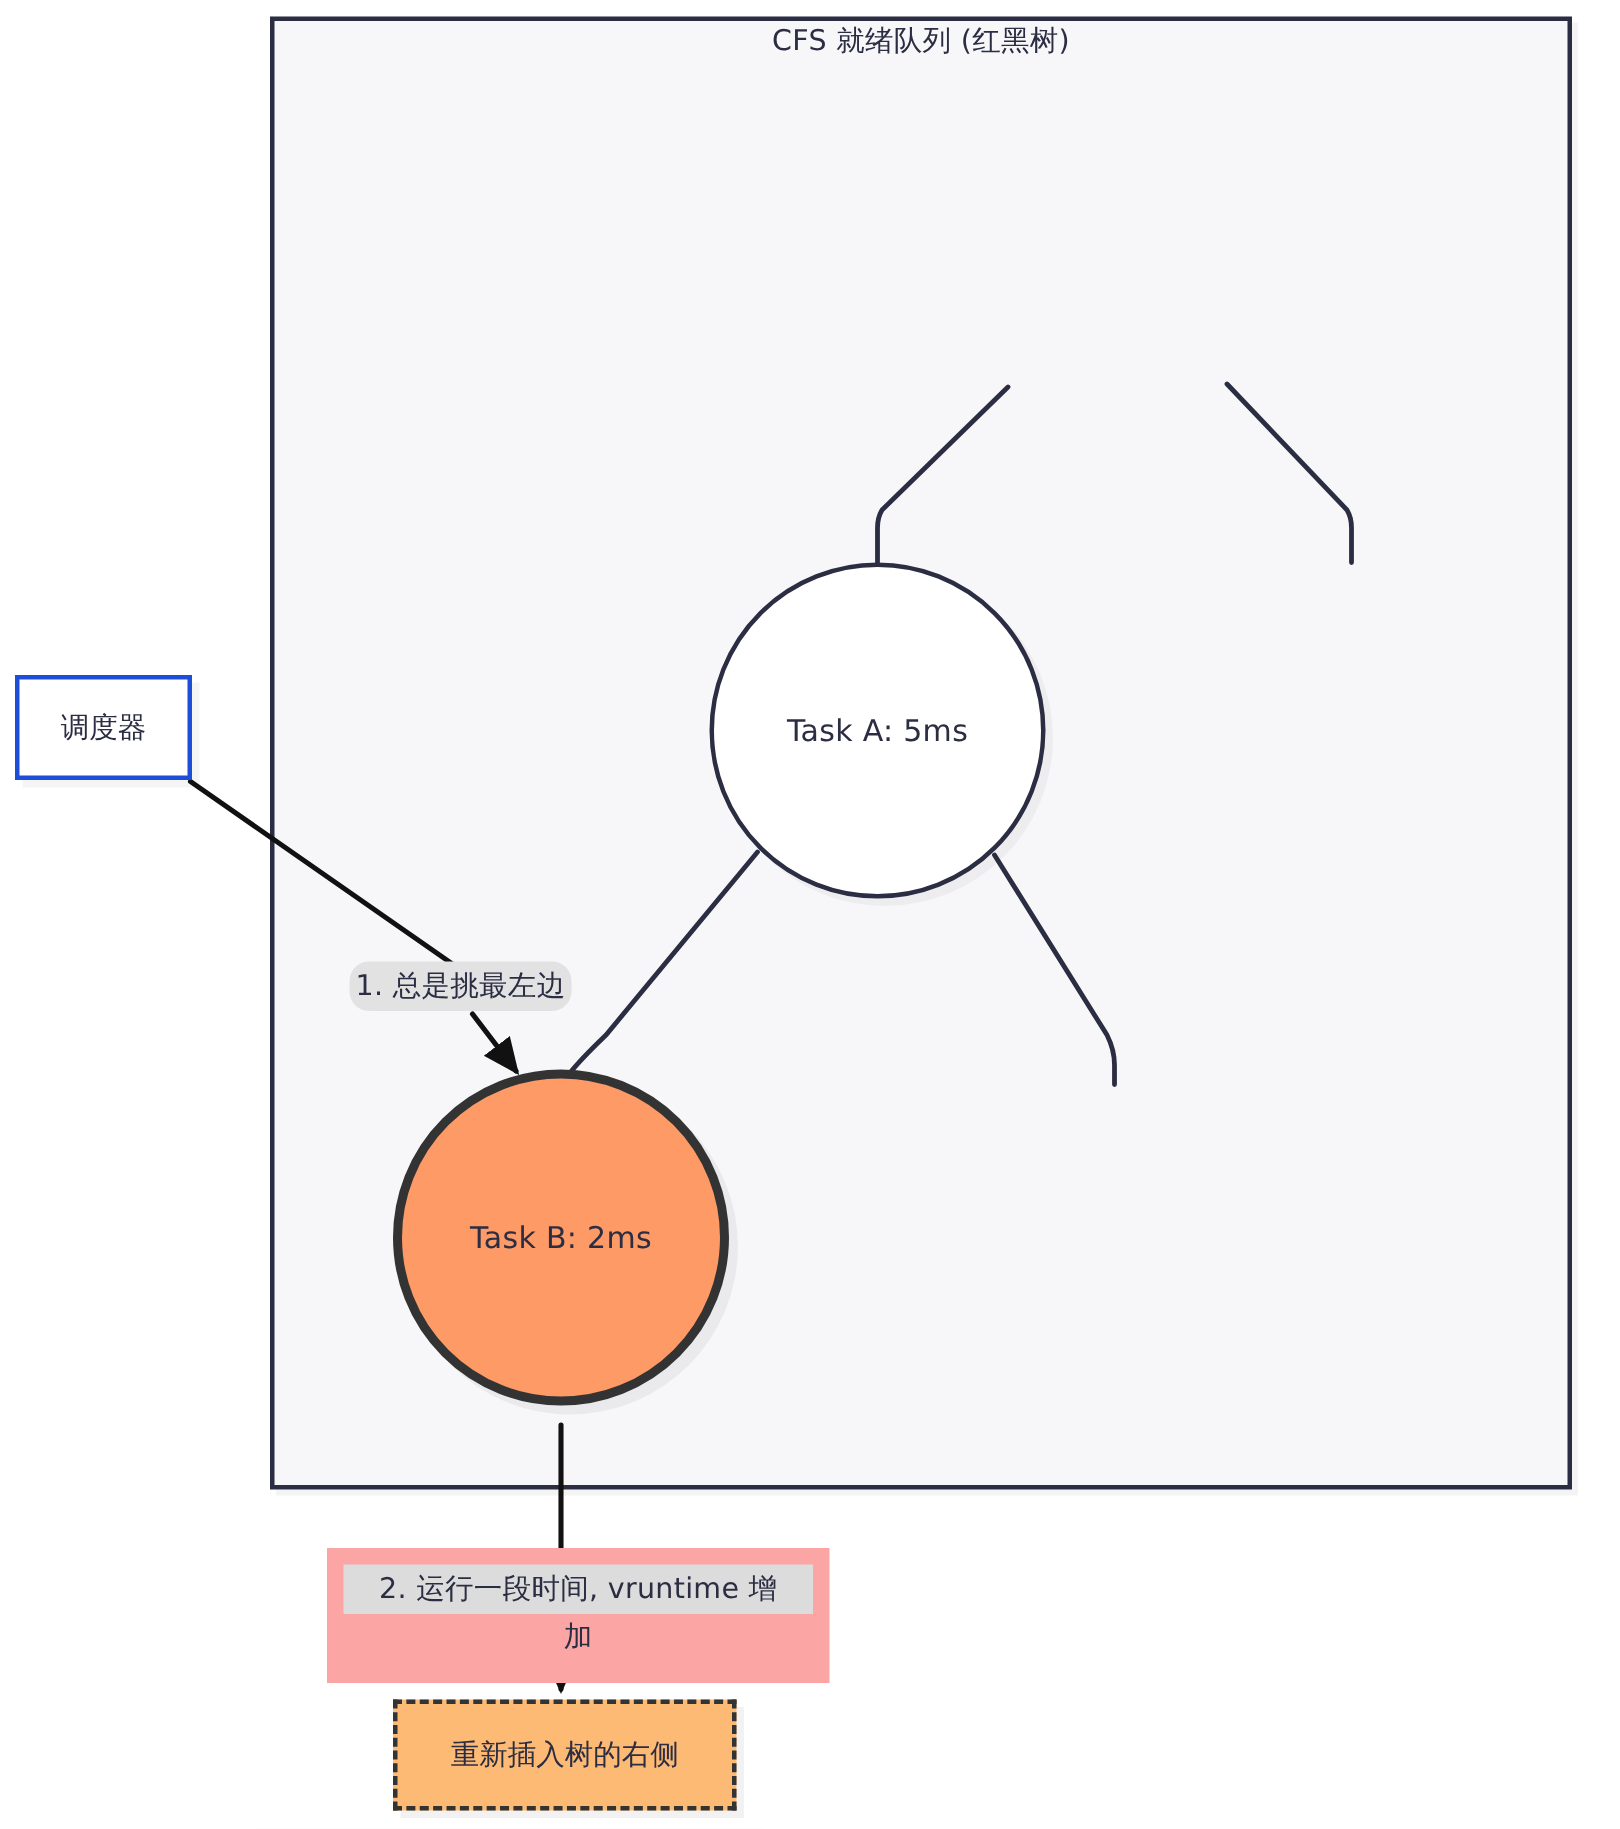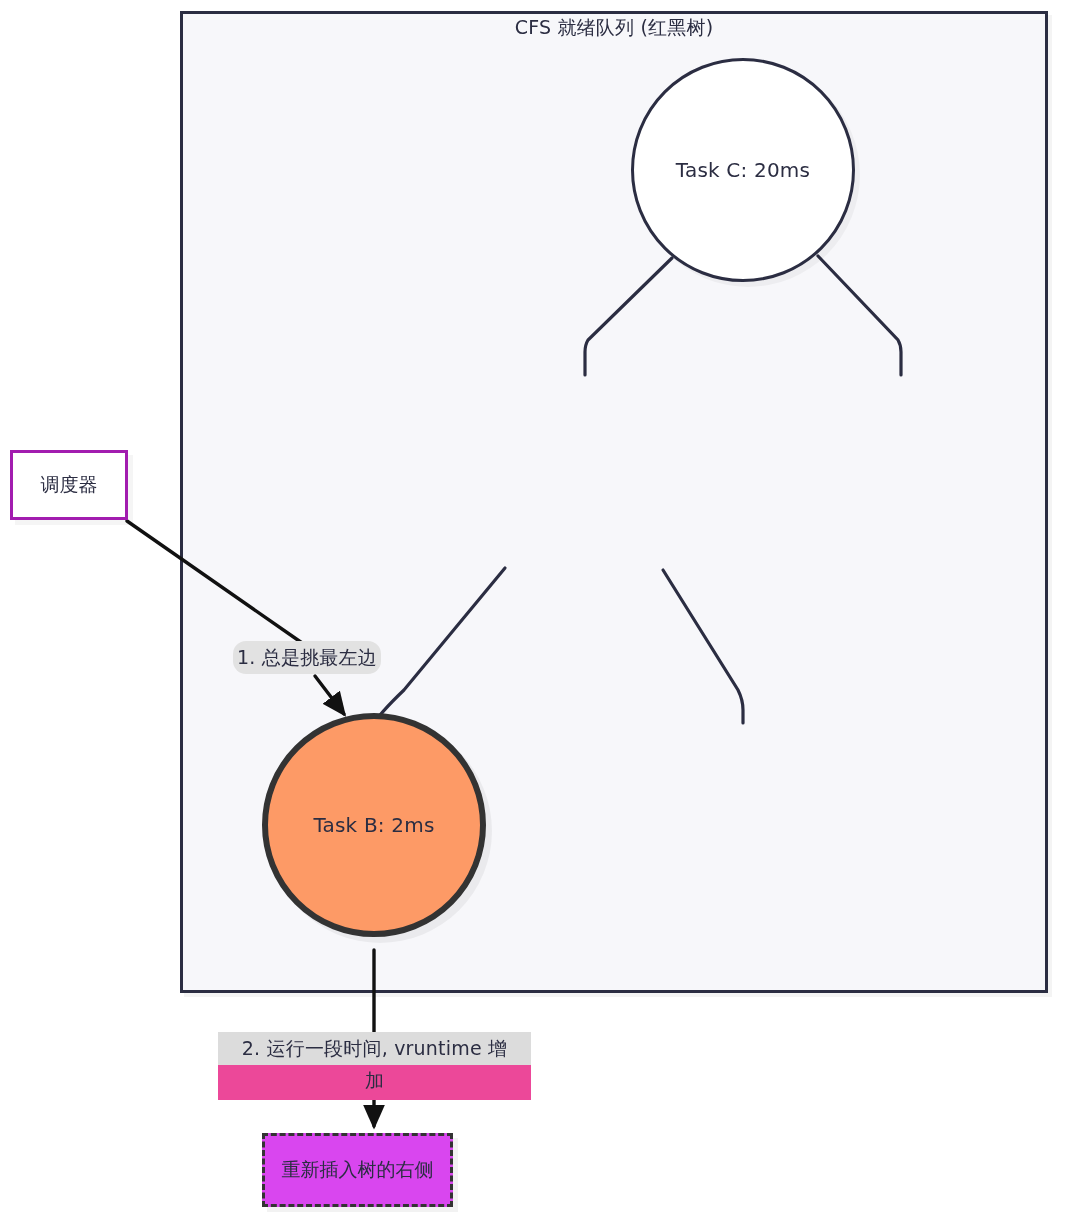--- a/index.html
+++ b/index.html
@@ -82,21 +82,21 @@
   }
 
   
   .sched-box {
     position: absolute;
     left: 10px;
     top: 450px;
     width: 118px;
     height: 70px;
     background: #ffffff;
-    border: 3px solid #a21caf;
+    border: 3px solid #1d4ed8;
     box-sizing: border-box;
     display: flex;
     align-items: center;
     justify-content: center;
     font-size: 19px;
     color: #2b2d42;
     box-shadow: 5px 5px 0 rgba(0,0,0,0.04);
   }
 
   
@@ -106,41 +106,41 @@
     color: #2b2d42;
     font-size: 19px;
     line-height: 27px;
     padding: 3px 4px;
     white-space: nowrap;
     letter-spacing: .2px;
   }
   .edge-label.two-line {
     text-align: center;
     white-space: normal;
-    padding: 0;
-    background: #ec4899;
+    padding: 11px;
+    background: #fca5a5;
   }
   .edge-label.two-line .l1 {
     display: block;
     background: #dcdcdc;
     padding: 3px 5px;
   }
   .edge-label.two-line .l2 {
     display: block;
     padding: 2px 5px 6px 5px;
   }
 
   
   .result-box {
     position: absolute;
     left: 262px;
     top: 1133px;
-    width: 191px;
+    width: 229px;
     height: 74px;
-    background: #d946ef;
+    background: #fdba74;
     border: 3px dashed #333333;
     box-sizing: border-box;
     display: flex;
     align-items: center;
     justify-content: center;
     font-size: 19px;
     color: #2b2d42;
     box-shadow: 5px 5px 0 rgba(0,0,0,0.05);
   }
 </style>
@@ -169,22 +169,22 @@
 
     <path d="M 127,521 L 305,645" fill="none" stroke="#111111" stroke-width="3.4" stroke-linecap="round"></path>
 
     <path d="M 315,676 L 344,714" fill="none" stroke="#111111" stroke-width="3.4" stroke-linecap="round" marker-end="url(#arrowhead)"></path>
 
     <path d="M 374,950 L 374,1032" fill="none" stroke="#111111" stroke-width="3.4" stroke-linecap="round"></path>
 
     <path d="M 374,1090 L 374,1126" fill="none" stroke="#111111" stroke-width="3.4" stroke-linecap="round" marker-end="url(#arrowhead)"></path>
   </svg>
 
-  <div class="node" style="left:743px; top:170px;">
-    <span>Task C: 20ms</span>
+  <div class="node" style="left:585px; top:487px;">
+    <span>Task A: 5ms</span>
   </div>
   <div class="node highlight" style="left:374px; top:825px;">
     <span>Task B: 2ms</span>
   </div>
 
   <div class="sched-box">
     <span>调度器</span>
   </div>
 
   <div class="edge-label" style="left:233px; top:641px;border-radius:13px;">

